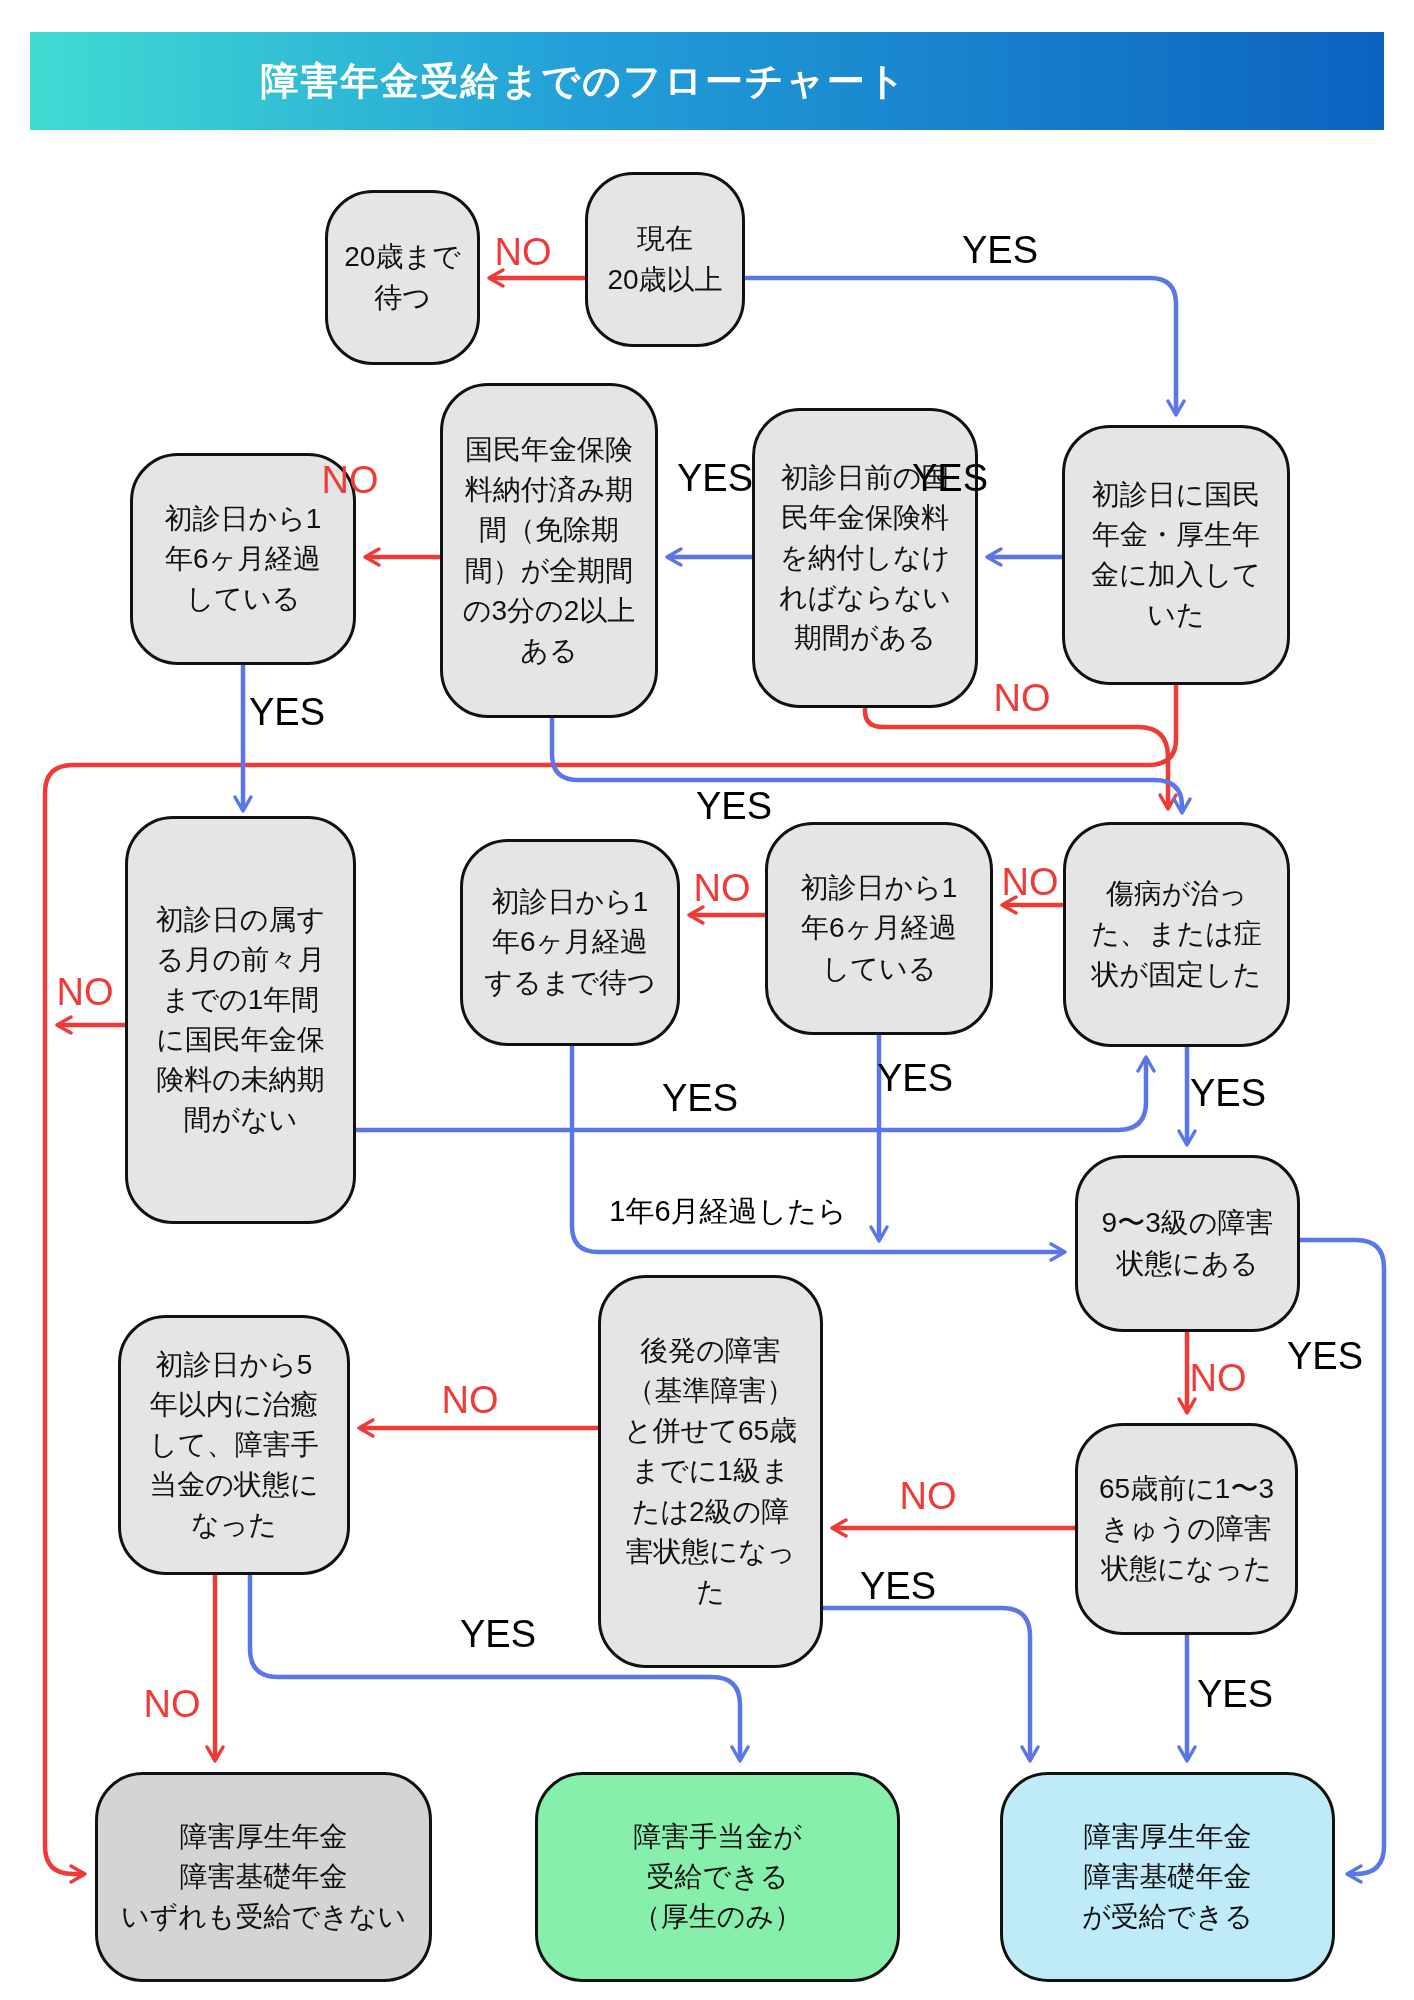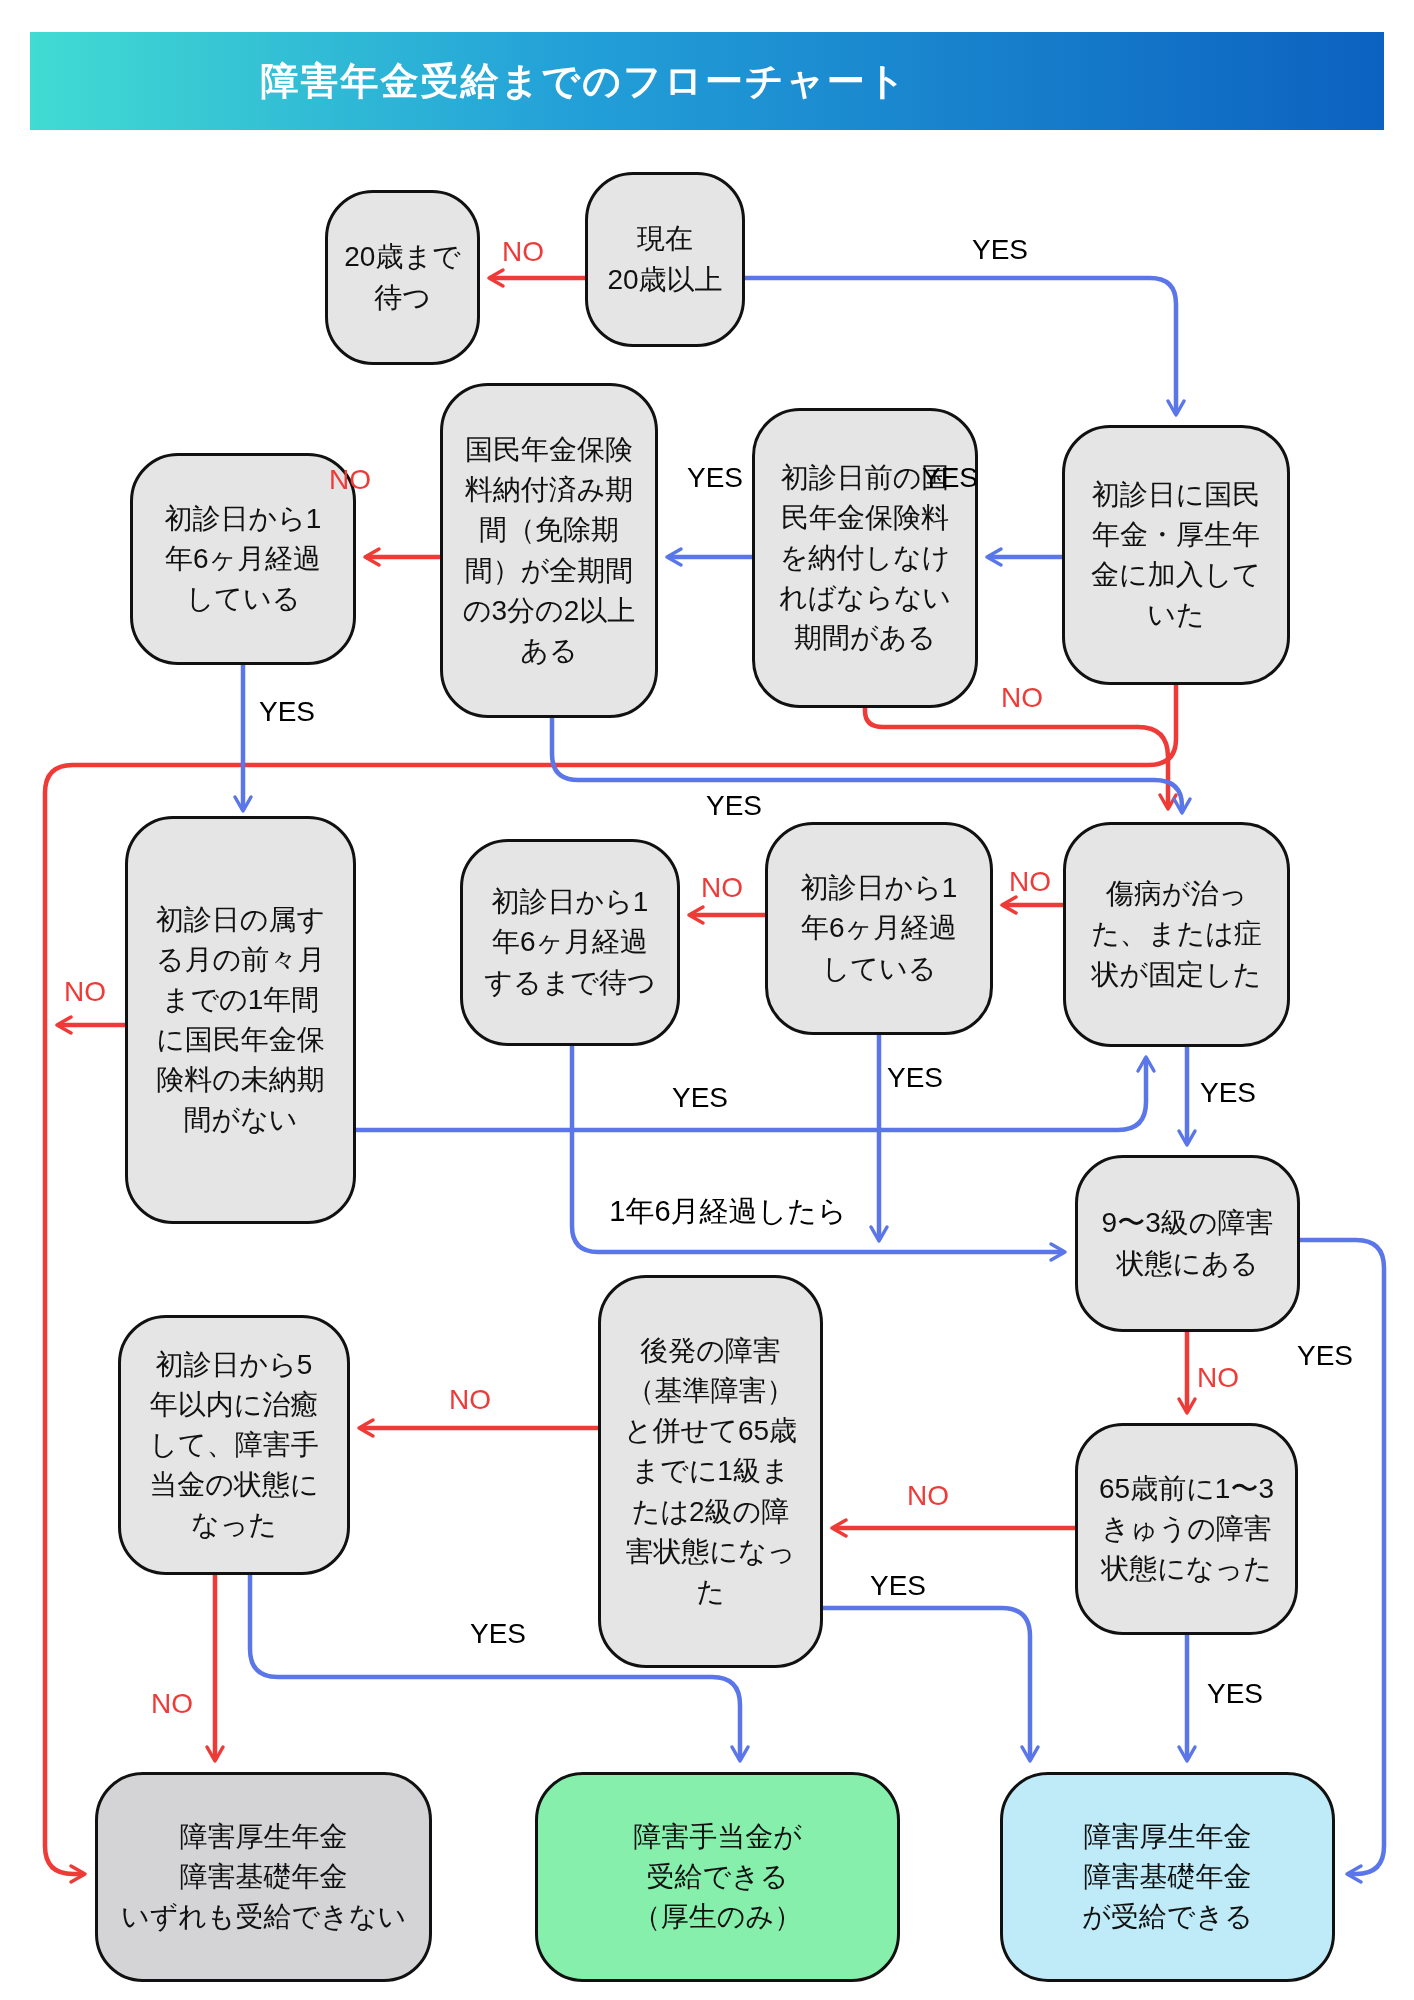--- a/index.html
+++ b/index.html
@@ -11,21 +11,21 @@
   #banner .title-wrap{width:1044px;text-align:center;padding-left:32px;}
   #banner h1{margin:0;color:#ffffff;font-size:38px;font-weight:700;letter-spacing:2px;}
   svg.connectors{position:absolute;left:0;top:0;}
   .node{position:absolute;box-sizing:border-box;border:3px solid #111111;border-radius:48px;
         background:#e5e5e5;display:flex;align-items:center;justify-content:center;
         text-align:center;font-size:28px;line-height:1.43;color:#111111;
         white-space:pre-line;padding:6px;}
   .node.gray{background:#d4d4d6;}
   .node.pink{background:#86efac;text-align:center;}
   .node.cyan{background:#beebf7;}
-  .elabel{position:absolute;transform:translate(-50%,-50%);font-size:28px;font-weight:500;
+  .elabel{position:absolute;transform:translate(-50%,-50%);font-size:38px;font-weight:500;
           white-space:nowrap;}
   .elabel.blue{color:#000000;}
   .elabel.red{color:#ee3b38;}
   .elabel.small{font-size:29px;}
 </style>
 </head>
 <body>
 
 <div id="canvas">
 

